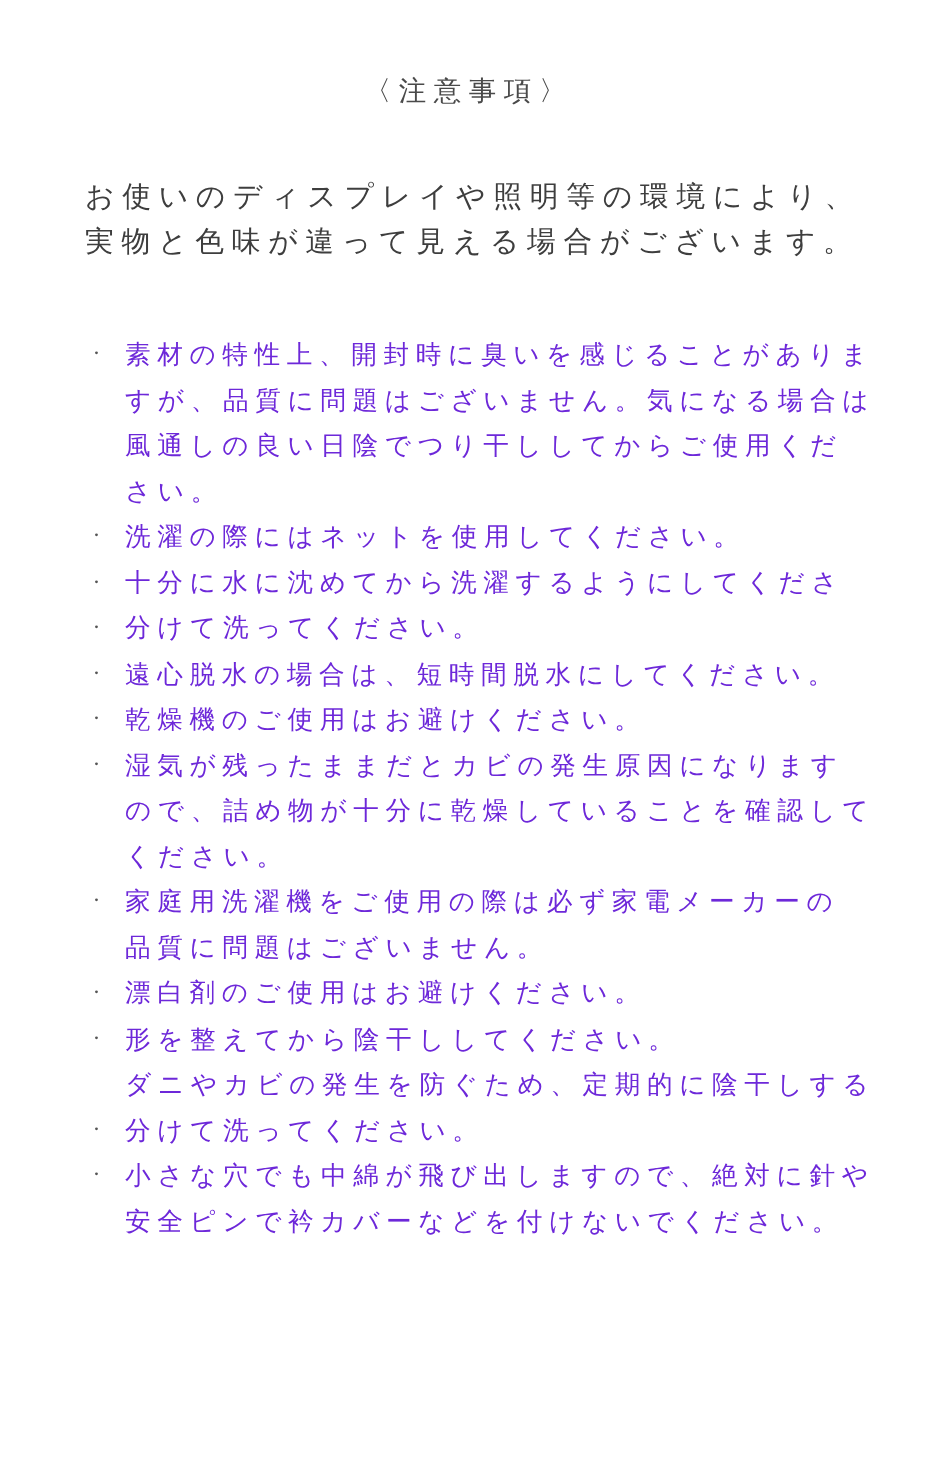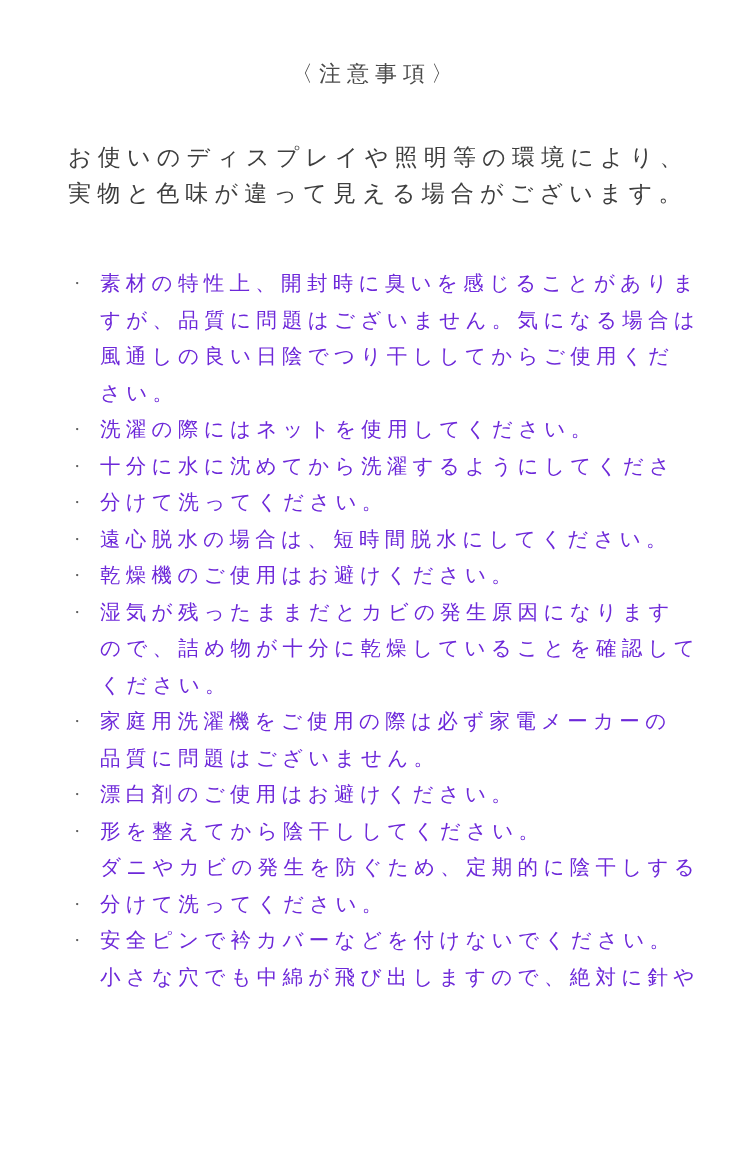--- a/index.html
+++ b/index.html
@@ -94,17 +94,17 @@
       <span class="bullet first">・</span>
       <span class="line">形を整えてから陰干ししてください。</span>
     </li>
     <li class="note">
       <span class="bullet second">・</span>
       <span class="line">ダニやカビの発生を防ぐため、定期的に陰干しする</span>
       <span class="line">分けて洗ってください。</span>
     </li>
     <li class="note">
       <span class="bullet first">・</span>
+      <span class="line">小さな穴でも中綿が飛び出しますので、絶対に針や</span>
       <span class="line">安全ピンで衿カバーなどを付けないでください。</span>
-      <span class="line">小さな穴でも中綿が飛び出しますので、絶対に針や</span>
     </li>
   </ul>
 </div>
 
 </body></html>

